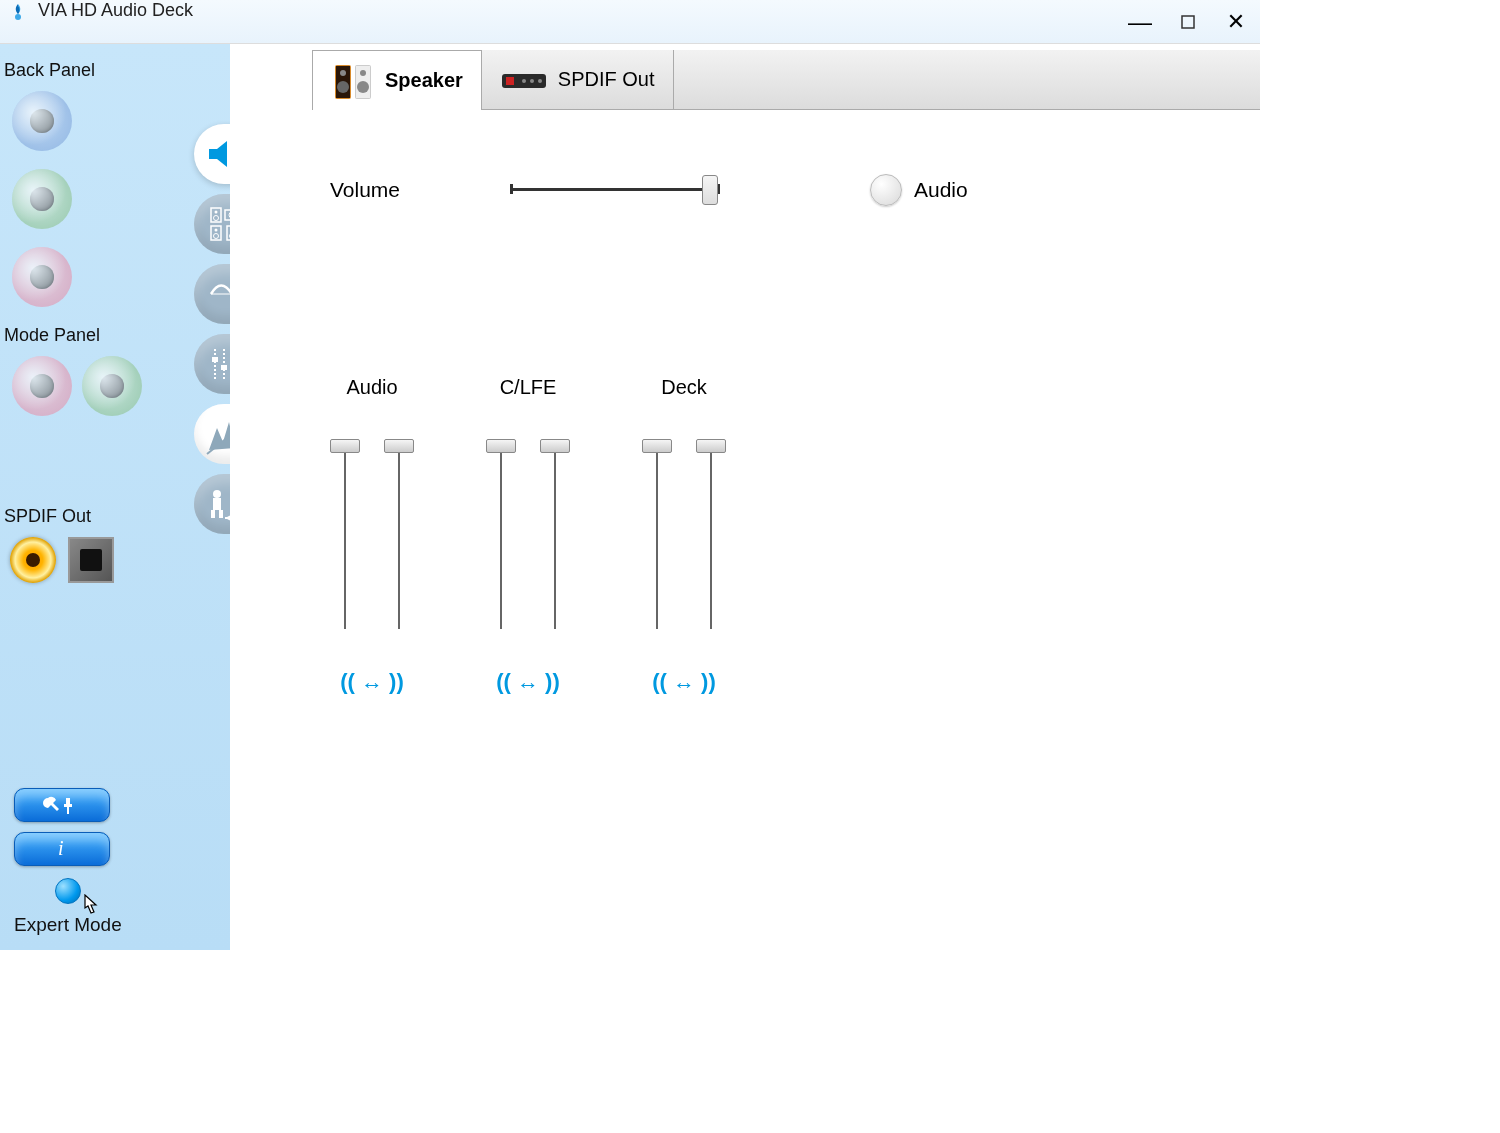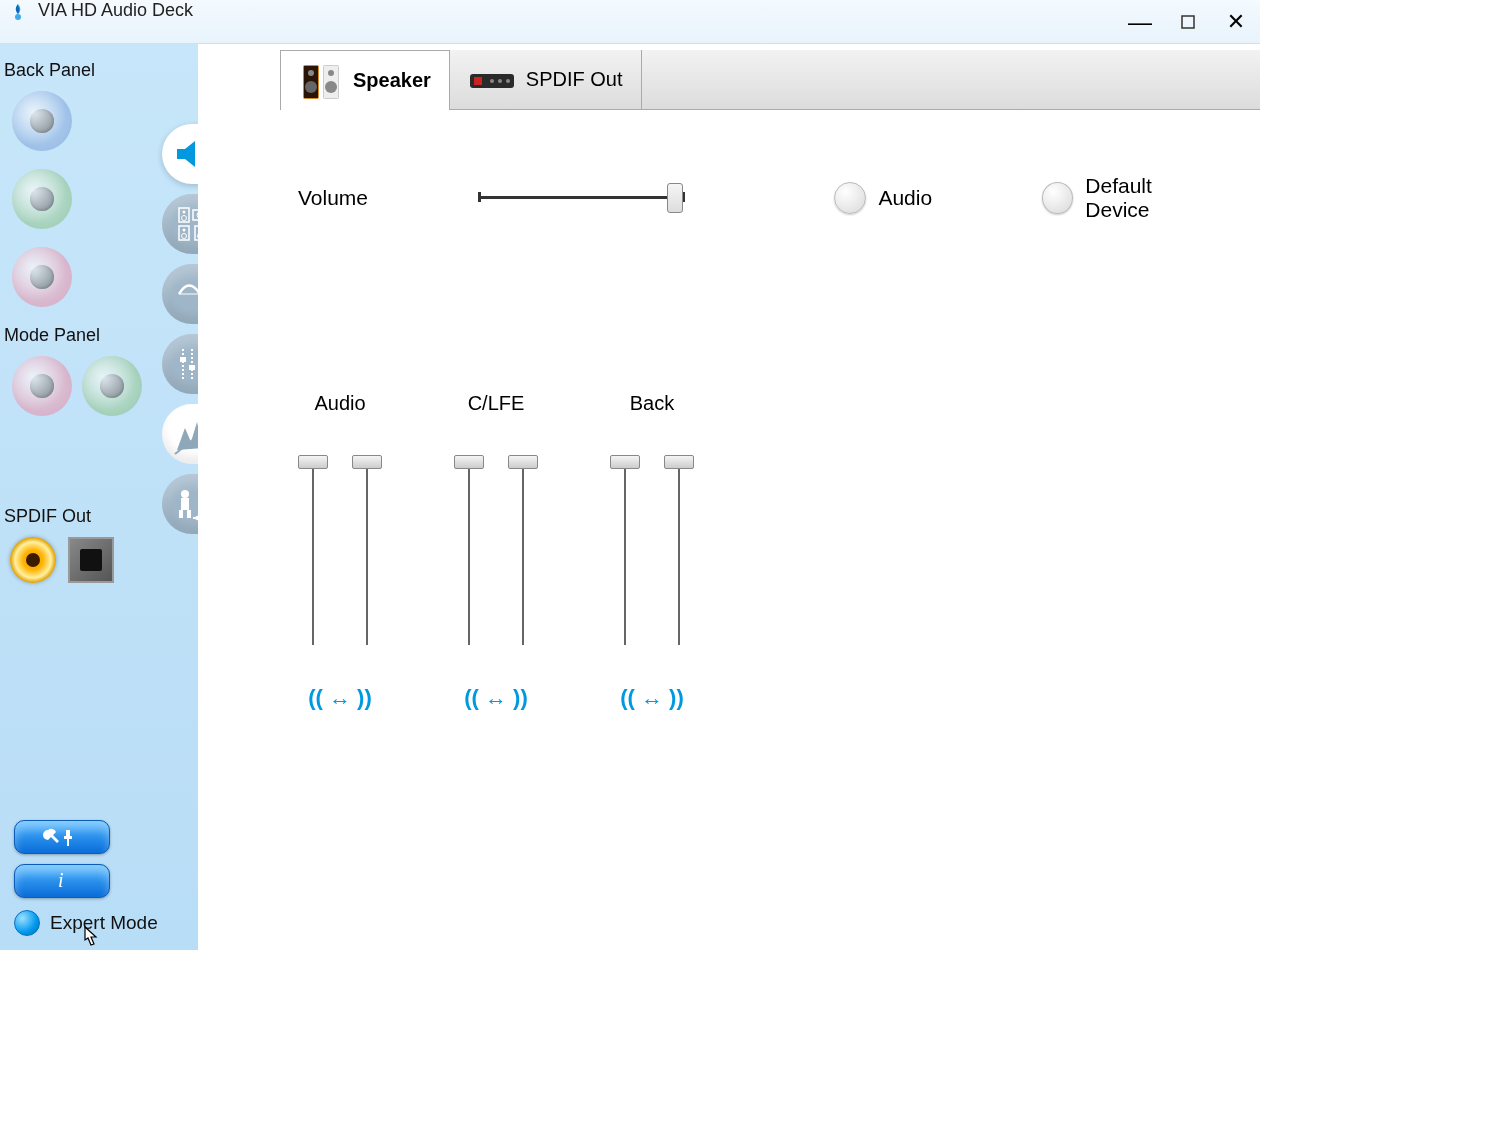--- a/index.html
+++ b/index.html
@@ -10,39 +10,39 @@
 .titlebar .app-icon { width: 24px; height: 24px; margin-right: 8px; display:flex; align-items:center; justify-content:center;}
 .titlebar .title { font-size: 18px; color: #222; font-weight: 400; }
 .titlebar .win-controls { margin-left: auto; display: flex; }
 .titlebar .win-controls div { width: 48px; height: 44px; display:flex; align-items:center; justify-content:center; font-size: 18px; }
 .titlebar .win-controls .min { font-size: 24px; }
 .titlebar .win-controls .close { font-size: 22px; }
 
 .app-body { display:flex; height: calc(100% - 44px); }
 
 
-.left-panel { width: 198px; background: linear-gradient(to bottom, #c7e6fa, #b8ddf6); padding: 10px 4px 10px 0; position: relative; }
+.left-panel { width: 230px; background: linear-gradient(to bottom, #c7e6fa, #b8ddf6); padding: 10px 4px 10px 0; position: relative; }
 .left-panel h3 { font-size: 18px; font-weight: 400; color: #111; margin: 6px 0 10px 4px; }
 .jack-row { display:flex; gap: 10px; margin-left: 12px; margin-bottom: 18px; }
 .jack { width: 60px; height: 60px; border-radius: 50%; position: relative; display:flex; align-items:center; justify-content:center; }
 .jack::before { content:''; position:absolute; width:60px; height:60px; border-radius:50%; background: radial-gradient(circle at 35% 35%, rgba(255,255,255,0.9), rgba(255,255,255,0) 60%); }
 .jack .inner { width: 24px; height: 24px; border-radius:50%; background: #555; box-shadow: inset 0 0 4px #000; }
 .jack.blue { background: radial-gradient(circle, #b6cff0 0%, #8cb0e0 70%, #c6e0f8 100%); opacity:0.7;}
 .jack.green { background: radial-gradient(circle, #c6e5cc 0%, #97c8a0 70%, #cfead0 100%); opacity:0.7;}
 .jack.pink { background: radial-gradient(circle, #f0c6d4 0%, #e0a0b8 70%, #f6d0e0 100%); opacity:0.7;}
 
 .spdif-row { display:flex; gap: 12px; margin-left: 10px; margin-top: 8px; }
 .spdif-coax { width: 46px; height: 46px; border-radius: 50%; background: radial-gradient(circle, #ff9a00 0%, #ffb300 30%, #fff0a0 55%, #e0a000 70%, #fff5c0 100%); display:flex; align-items:center; justify-content:center; box-shadow: 0 0 4px rgba(0,0,0,0.3);}
 .spdif-coax::after { content:''; width:14px; height:14px; border-radius:50%; background: #3a1c00; }
 .spdif-opt { width: 46px; height: 46px; background: linear-gradient(135deg, #888, #555); border: 2px solid #999; display:flex; align-items:center; justify-content:center; }
 .spdif-opt::after { content:''; width:22px; height:22px; background:#111; border-radius:2px; }
 
 .bottom-buttons { position:absolute; bottom: 14px; left: 14px; }
 .blue-btn { width: 96px; height: 34px; background: linear-gradient(to bottom, #49b4ff, #0a6cd8); border-radius: 10px; border: 1px solid #0a5db8; margin-bottom: 10px; display:flex; align-items:center; justify-content:center; box-shadow: inset 0 8px 10px rgba(255,255,255,0.35), 0 1px 3px rgba(0,0,0,0.3);}
-.expert-row { display:flex; align-items:center; gap: 10px; margin-top: 12px; position:relative;}
+.expert-row { display:flex; align-items:center; gap: 10px; margin-top: 12px; position:relative;flex-direction:column;}
 .expert-dot { width: 26px; height:26px; border-radius:50%; background: radial-gradient(circle at 30% 30%, #9de0ff, #0099ee 60%, #006bb0); border:1px solid #0073c0;}
 .expert-row span { font-size: 19px; color:#111; }
 .cursor { position:absolute; left: 65px; top: 16px; font-size: 22px; }
 
 
 .side-nav { position:absolute; right: -40px; top: 80px; width: 76px; }
 .nav-tab { width: 76px; height: 60px; background: #9fb6c8; border-top-left-radius: 30px; border-bottom-left-radius: 30px; margin-bottom: 10px; display:flex; align-items:center; justify-content:center; box-shadow: inset 0 10px 12px rgba(255,255,255,0.25), inset 0 -8px 10px rgba(0,0,0,0.08); }
 .nav-tab.active { background: #ffffff; box-shadow: 0 2px 6px rgba(0,0,0,0.18); }
 
 
@@ -271,24 +271,20 @@
         <div class="h-slider">
           <div class="track"></div>
           <div class="thumb" style="left: calc(95% - 8px)"></div>
         </div>
         <div style="width:70px"></div>
         <div class="radio-opt">
           <div class="radio-btn"></div>
           <span>Audio</span>
         </div>
         <div style="width:30px"></div>
-        <div class="radio-opt">
-          <div class="radio-btn"></div>
-          <span>Default Device</span>
-        </div>
       </div>
 
       <div class="channel-section">
         <div class="channel">
           <div class="channel-label">Audio</div>
           <div class="v-sliders">
             <div class="v-slider">
                 <div class="track"></div>
                 <div class="thumb" style="top:0"></div>
               </div>
@@ -307,21 +303,21 @@
                 <div class="thumb" style="top:0"></div>
               </div>
             <div class="v-slider">
                 <div class="track"></div>
                 <div class="thumb" style="top:0"></div>
               </div>
           </div>
           <div class="link-icon">(( ↔ ))</div>
         </div>
         <div class="channel">
-          <div class="channel-label">Back</div>
+          <div class="channel-label">Deck</div>
           <div class="v-sliders">
             <div class="v-slider">
                 <div class="track"></div>
                 <div class="thumb" style="top:0"></div>
               </div>
             <div class="v-slider">
                 <div class="track"></div>
                 <div class="thumb" style="top:0"></div>
               </div>
           </div>

